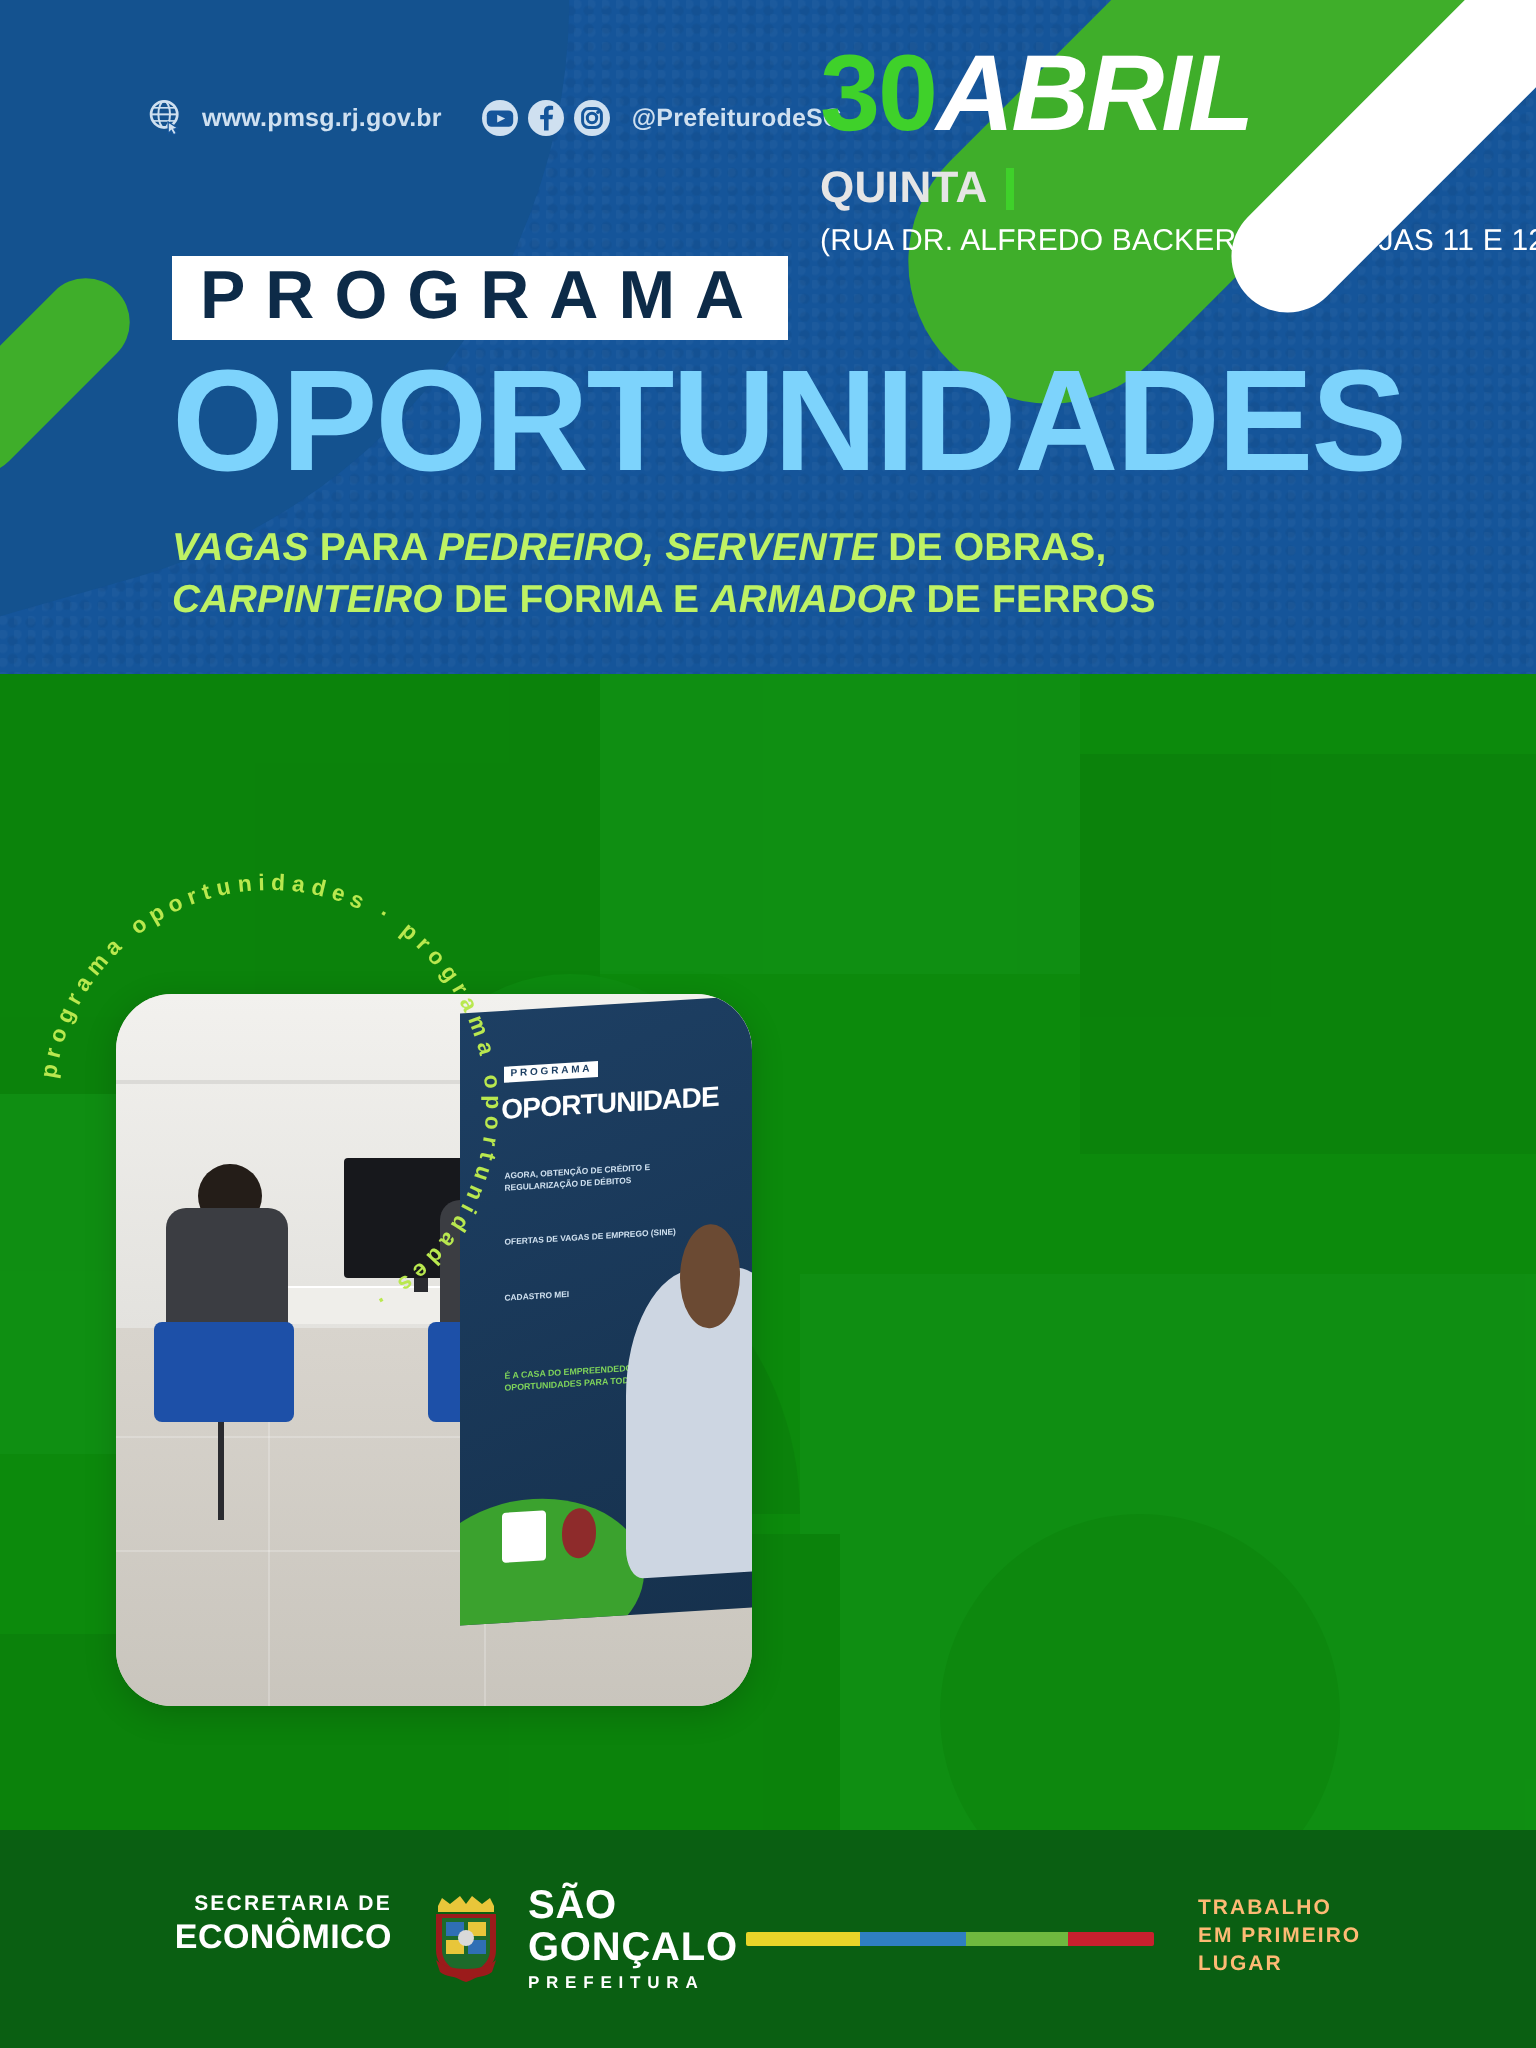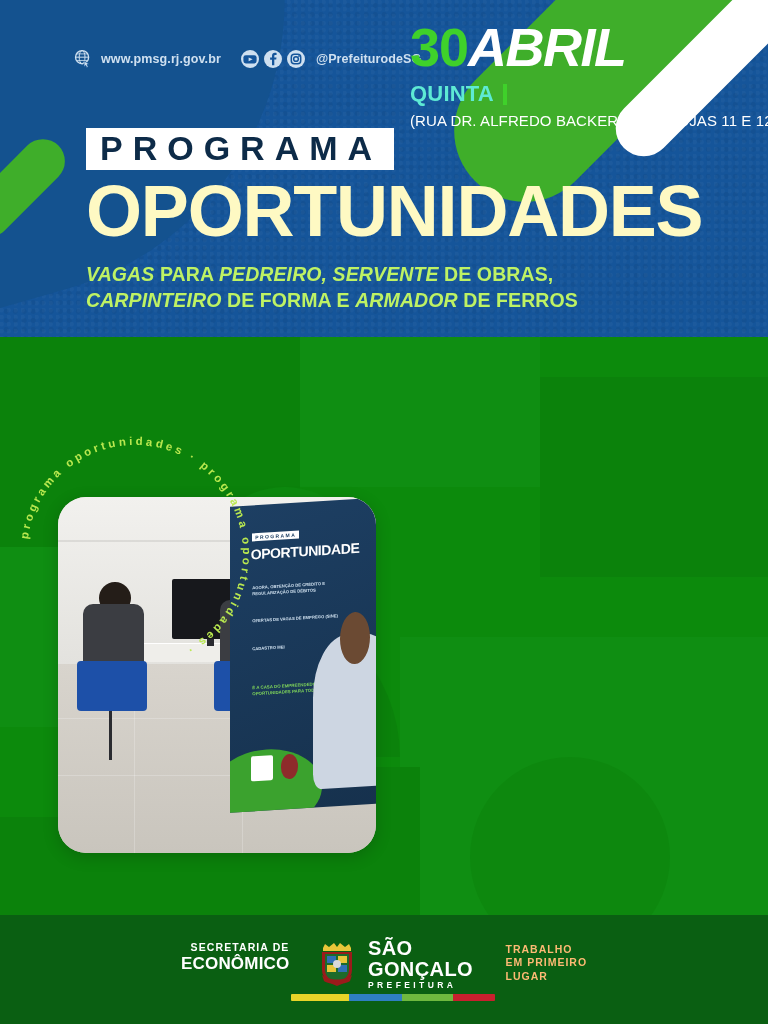--- a/index.html
+++ b/index.html
@@ -72,21 +72,21 @@
   .socials{display:flex;gap:5px;align-items:center;margin-left:13px;}
 
   
   .title-wrap{position:absolute;left:86px;top:128px;z-index:7;width:640px;}
   .kicker{
     display:inline-block;background:#ffffff;color:#0d2b48;
     font-size:34px;font-weight:700;letter-spacing:10px;
     padding:3px 12px 4px 14px;line-height:1.04;
   }
   .headline{
-    color:#fef9c3;font-size:72px;font-weight:700;letter-spacing:-1.2px;
+    color:#7dd3fc;font-size:72px;font-weight:700;letter-spacing:-1.2px;
     line-height:.96;margin-top:7px;white-space:nowrap;
   }
   .subtitle{
     margin-top:16px;color:#bef264;font-size:19.5px;font-weight:700;
     line-height:1.32;letter-spacing:.1px;
   }
   .subtitle .it{font-style:italic;}
 
   
   .bottom-panel{
@@ -176,21 +176,21 @@
 
   
   .rightcol{position:absolute;left:410px;top:22px;width:350px;z-index:6;}
   .date-line{
     font-size:54px;font-weight:700;line-height:.95;letter-spacing:-1px;
     white-space:nowrap;
   }
   .date-day{color:#3fd12a;}
   .date-month{color:#ffffff;font-style:italic;letter-spacing:-1.5px;}
   .when{
-    margin-top:8px;color:#5eead4;font-size:22px;font-weight:700;
+    margin-top:8px;color:#e5e5e5;font-size:22px;font-weight:700;
     letter-spacing:.2px;display:flex;align-items:center;gap:9px;
     white-space:nowrap;
   }
   .when .bar{
     display:inline-block;width:4px;height:21px;background:#3fd12a;flex:none;
   }
   .place{
     margin-top:30px;color:#ffffff;font-size:20px;font-weight:700;
     letter-spacing:.2px;white-space:nowrap;
   }
@@ -211,28 +211,28 @@
     color:#ffffff;font-size:19px;font-weight:400;line-height:1.22;
     letter-spacing:.2px;
   }
 
   
   .footer{
     position:absolute;left:0;bottom:0;width:768px;height:109px;
     background:#0a5f12;z-index:8;
     display:flex;align-items:center;justify-content:center;gap:0;
   }
-  .f-inner{display:flex;align-items:flex-start;gap:2px;}
+  .f-inner{display:flex;align-items:flex-start;gap:14px;}
   .f-sec{
     text-align:right;color:#ffffff;line-height:1.12;padding-top:4px;
   }
   .f-sec .l1{font-size:10.5px;font-weight:700;letter-spacing:1.1px;}
   .f-sec .l2{font-size:17px;font-weight:700;letter-spacing:.2px;}
   .f-sec .l3{font-size:17px;font-weight:700;letter-spacing:.2px;}
-  .f-mid{display:flex;flex-direction:column;align-items:center;gap:4px;}
+  .f-mid{display:flex;flex-direction:row;align-items:center;gap:4px;}
   .f-midrow{display:flex;align-items:center;gap:8px;}
   .crest{width:46px;height:50px;flex:none;}
   .f-sg{color:#ffffff;line-height:1.04;}
   .f-sg .s1{font-size:20px;font-weight:700;letter-spacing:.4px;}
   .f-sg .s2{font-size:20px;font-weight:700;letter-spacing:.4px;}
   .f-sg .s3{font-size:8.5px;font-weight:700;letter-spacing:3.4px;margin-top:2px;}
   .colorbar{display:flex;width:204px;height:7px;border-radius:1px;overflow:hidden;}
   .colorbar div{height:100%;}
   .f-right{color:#fdba74;line-height:1.3;padding-top:5px;margin-left:8px;}
   .f-right div{font-size:10.5px;font-weight:700;letter-spacing:1px;}

